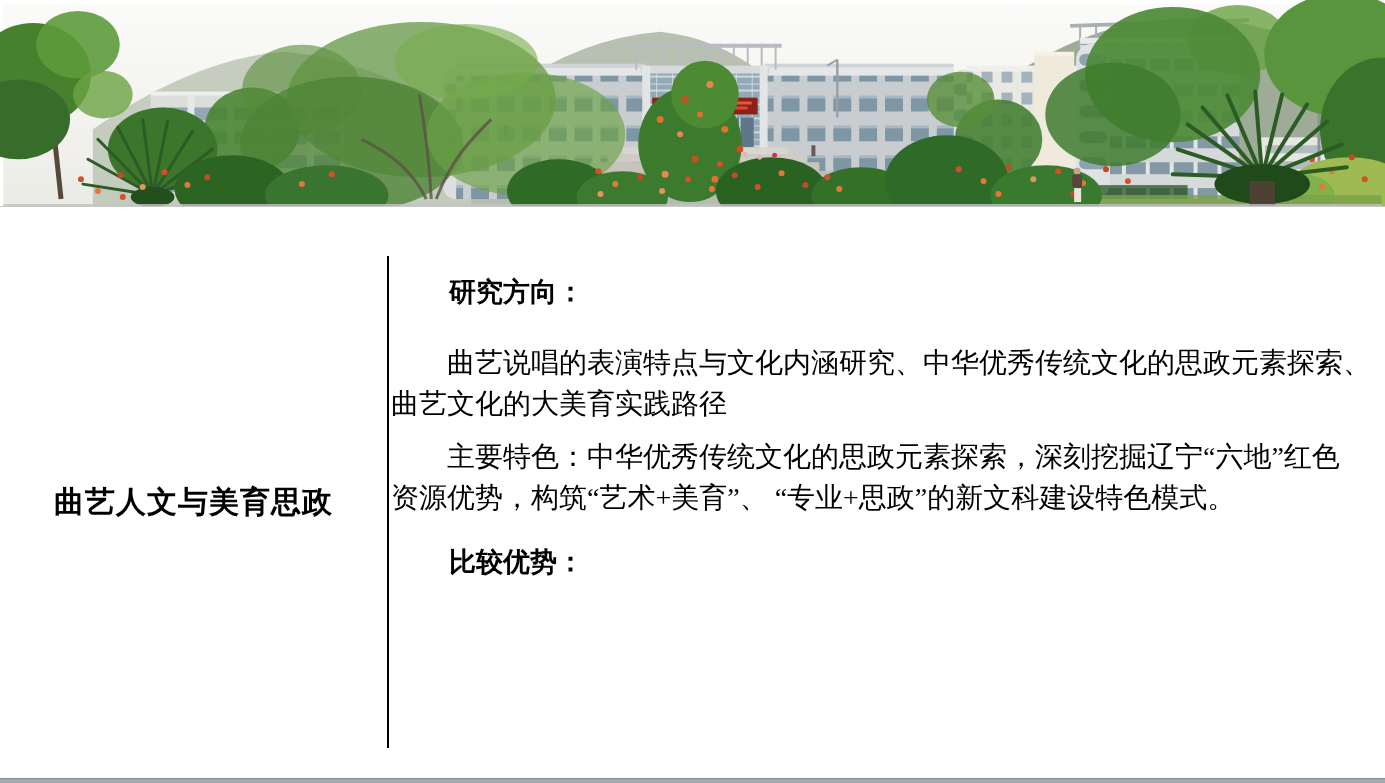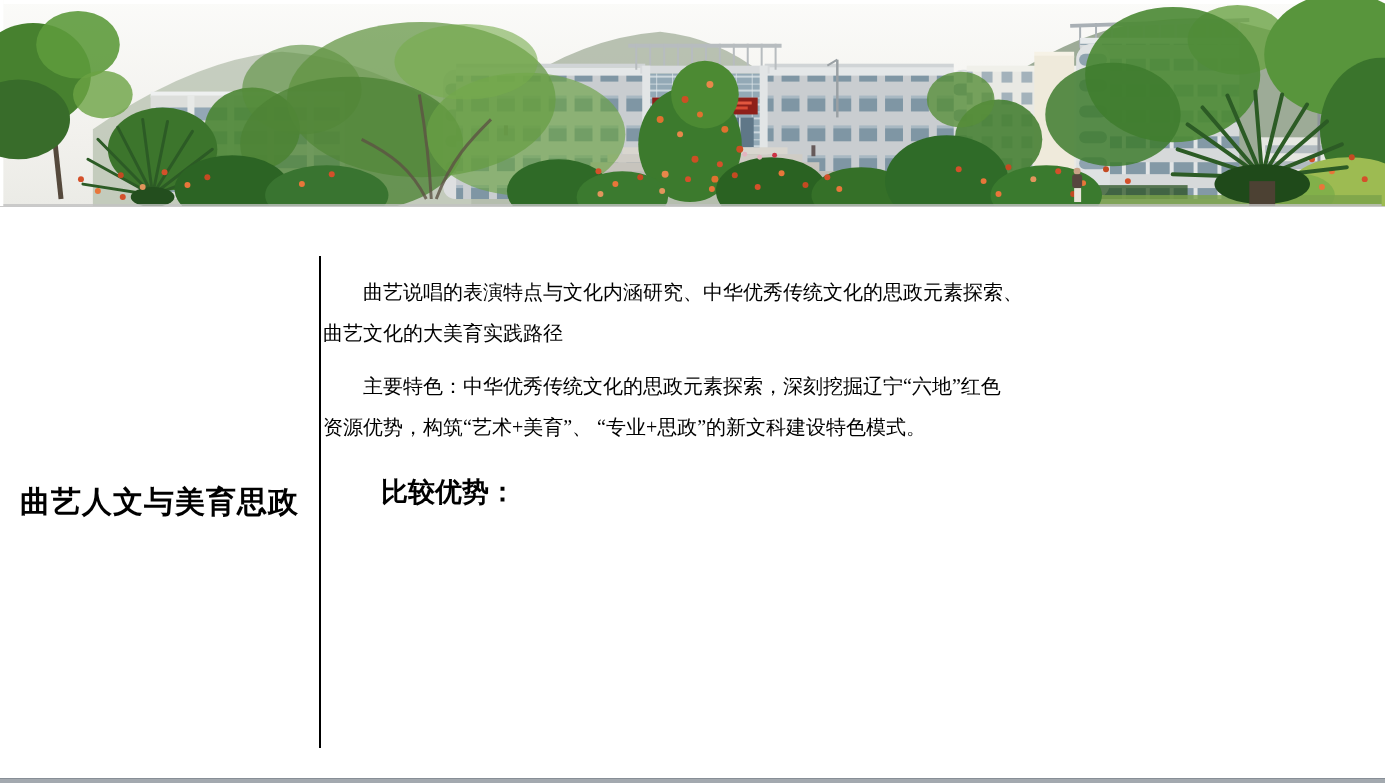--- a/index.html
+++ b/index.html
@@ -4,26 +4,26 @@
 <style>
   html,body{margin:0;padding:0;}
   body{
     width:1385px;height:783px;background:#ffffff;color:#000;
     font-family:"Liberation Serif","DejaVu Serif",serif;
     overflow:hidden;position:relative;
   }
   .photo{width:1385px;height:207px;border-bottom:1px solid #c9c9c9;box-sizing:border-box;}
   .photo svg{display:block;width:100%;height:100%;}
   .content{display:flex;margin-top:49px;min-height:492px;}
-  .label-cell{width:319px;display:flex;align-items:center;justify-content:center;}
+  .label-cell{width:387px;display:flex;align-items:center;justify-content:center;}
   .program-name{font-size:30px;font-weight:bold;letter-spacing:1px;white-space:nowrap;}
   .text-cell{flex:1;border-left:2px solid #000;padding:16px 0 0 2px;box-sizing:border-box;}
   .heading{font-size:27px;font-weight:bold;line-height:40px;margin:0 0 30px;text-indent:2.15em;}
   .heading.second{margin-top:24px;margin-bottom:8px;}
-  .para{font-size:20px;line-height:41px;margin:0 0 12px;text-indent:2em;white-space:pre-line;}
+  .para{font-size:28px;line-height:41px;margin:0 0 12px;text-indent:2em;white-space:pre-line;}
   .bottom-bar{position:absolute;left:0;right:0;bottom:0;height:5px;background:#a3a9af;border-top:1px solid #878e96;box-sizing:border-box;}
 </style>
 </head>
 <body>
 
 <div class="photo">
   <svg viewBox="0 0 1385 207" xmlns="http://www.w3.org/2000/svg">
     <defs>
       <linearGradient id="sky" x1="0" y1="0" x2="0" y2="1">
         <stop offset="0" stop-color="#fbfbf9"></stop>
@@ -269,20 +269,21 @@
 
     <rect y="205" width="1385" height="2" fill="#c2c2c2" opacity="0.8"></rect>
   </svg>
 </div>
 
 <div class="content">
   <div class="label-cell">
     <div class="program-name">曲艺人文与美育思政</div>
   </div>
   <div class="text-cell">
+    <div class="heading">研究方向：</div>
     <div class="para">曲艺说唱的表演特点与文化内涵研究、中华优秀传统文化的思政元素探索、
 曲艺文化的大美育实践路径</div>
     <div class="para">主要特色：中华优秀传统文化的思政元素探索，深刻挖掘辽宁“六地”红色
 资源优势，构筑“艺术+美育”、 “专业+思政”的新文科建设特色模式。</div>
     <div class="heading second">比较优势：</div>
   </div>
 </div>
 
 <div class="bottom-bar"></div>
 

